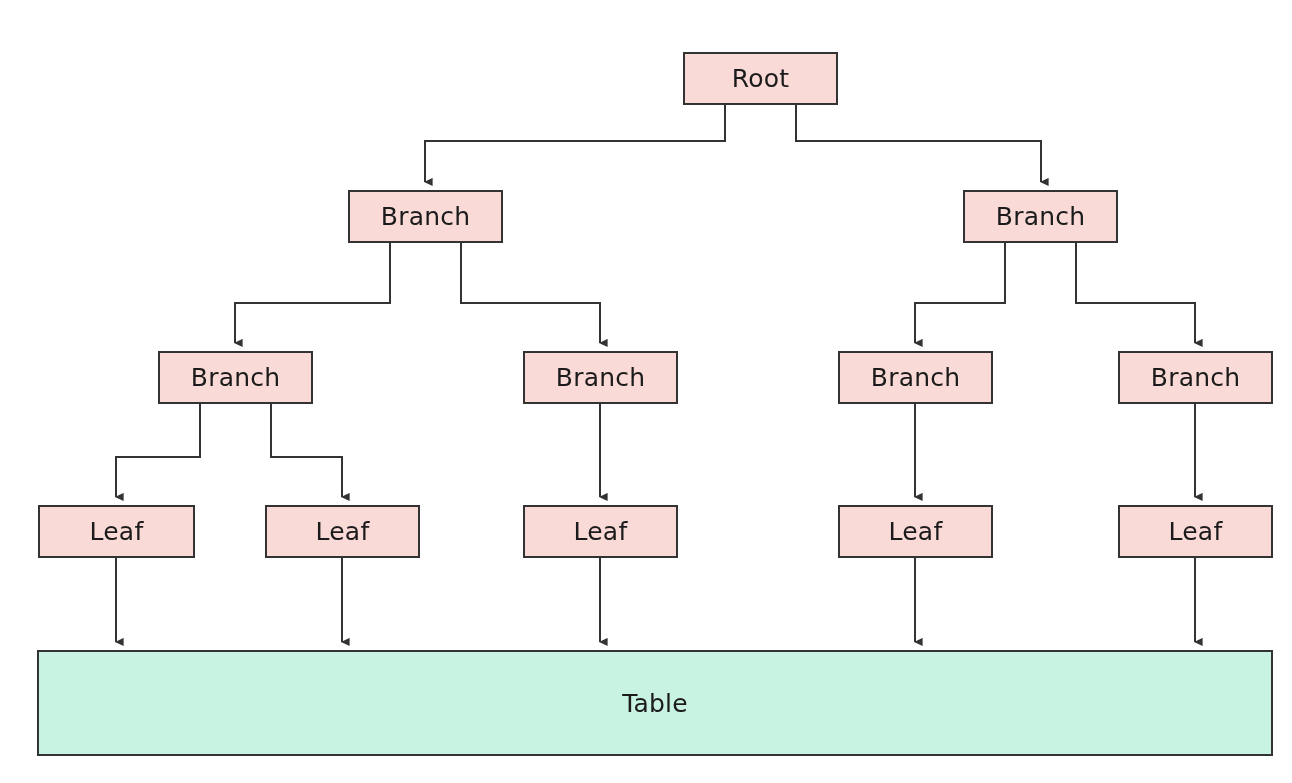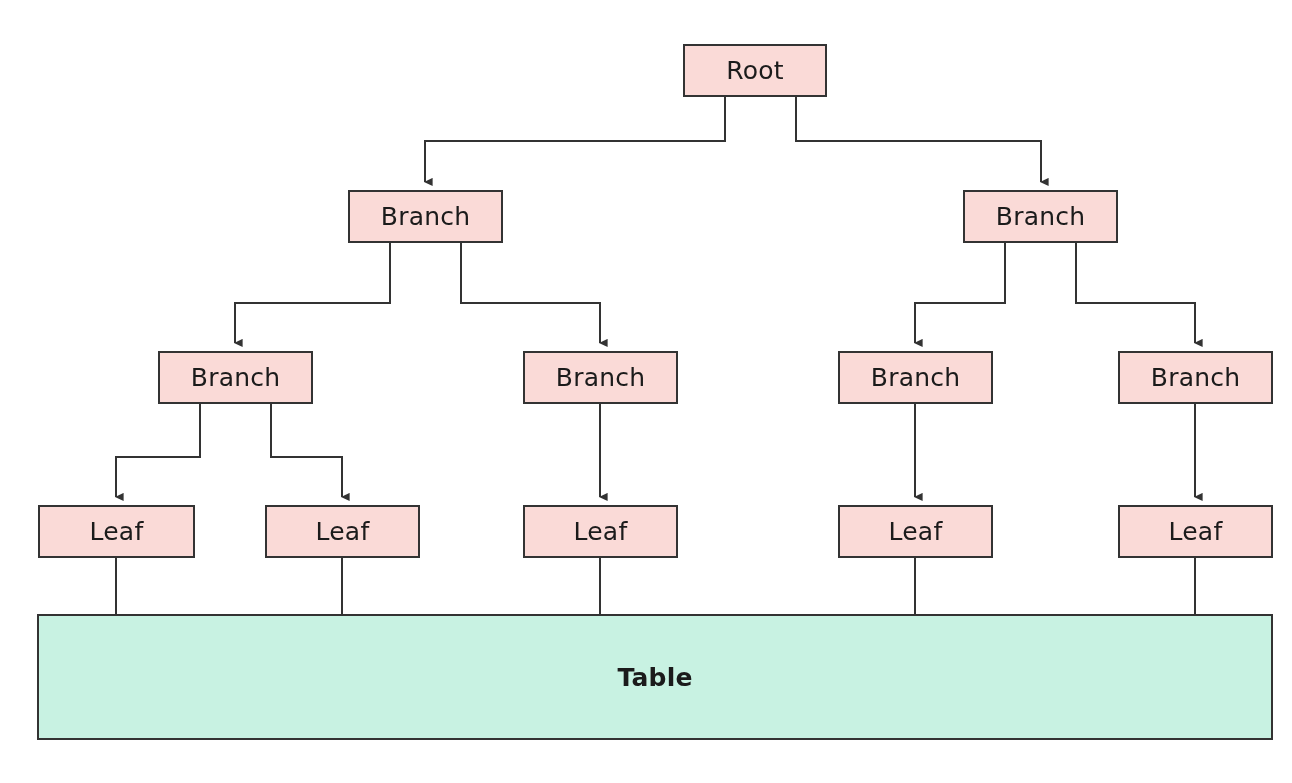--- a/index.html
+++ b/index.html
@@ -76,21 +76,21 @@
         <path d="M 1195 404 L 1195 497" fill="none" stroke="#333333" stroke-width="2" stroke-linejoin="miter" stroke-linecap="butt" marker-end="url(#arrowhead)"></path>
         <path d="M 116 558 L 116 642" fill="none" stroke="#333333" stroke-width="2" stroke-linejoin="miter" stroke-linecap="butt" marker-end="url(#arrowhead)"></path>
         <path d="M 342 558 L 342 642" fill="none" stroke="#333333" stroke-width="2" stroke-linejoin="miter" stroke-linecap="butt" marker-end="url(#arrowhead)"></path>
         <path d="M 600 558 L 600 642" fill="none" stroke="#333333" stroke-width="2" stroke-linejoin="miter" stroke-linecap="butt" marker-end="url(#arrowhead)"></path>
         <path d="M 915 558 L 915 642" fill="none" stroke="#333333" stroke-width="2" stroke-linejoin="miter" stroke-linecap="butt" marker-end="url(#arrowhead)"></path>
         <path d="M 1195 558 L 1195 642" fill="none" stroke="#333333" stroke-width="2" stroke-linejoin="miter" stroke-linecap="butt" marker-end="url(#arrowhead)"></path>
       </g>
   </svg>
 
   <div id="nodes-group">
-      <div class="node node-pink" style="left: 683px; top: 44px; width: 144px; height: 53px;">
+      <div class="node node-pink" style="left: 683px; top: 52px; width: 155px; height: 53px;">
         <span class="node-label">Root</span>
       </div>
       <div class="node node-pink" style="left: 348px; top: 190px; width: 155px; height: 53px;">
         <span class="node-label">Branch</span>
       </div>
       <div class="node node-pink" style="left: 963px; top: 190px; width: 155px; height: 53px;">
         <span class="node-label">Branch</span>
       </div>
       <div class="node node-pink" style="left: 158px; top: 351px; width: 155px; height: 53px;">
         <span class="node-label">Branch</span>
@@ -112,18 +112,18 @@
       </div>
       <div class="node node-pink" style="left: 523px; top: 505px; width: 155px; height: 53px;">
         <span class="node-label">Leaf</span>
       </div>
       <div class="node node-pink" style="left: 838px; top: 505px; width: 155px; height: 53px;">
         <span class="node-label">Leaf</span>
       </div>
       <div class="node node-pink" style="left: 1118px; top: 505px; width: 155px; height: 53px;">
         <span class="node-label">Leaf</span>
       </div>
-      <div class="node node-mint" style="left: 37px; top: 614px; width: 1236px; height: 126px; font-weight: bold;">
+      <div class="node node-mint" style="left: 37px; top: 650px; width: 1236px; height: 106px;">
         <span class="node-label">Table</span>
       </div>
     </div>
 
 </div>
 
 </body></html>

